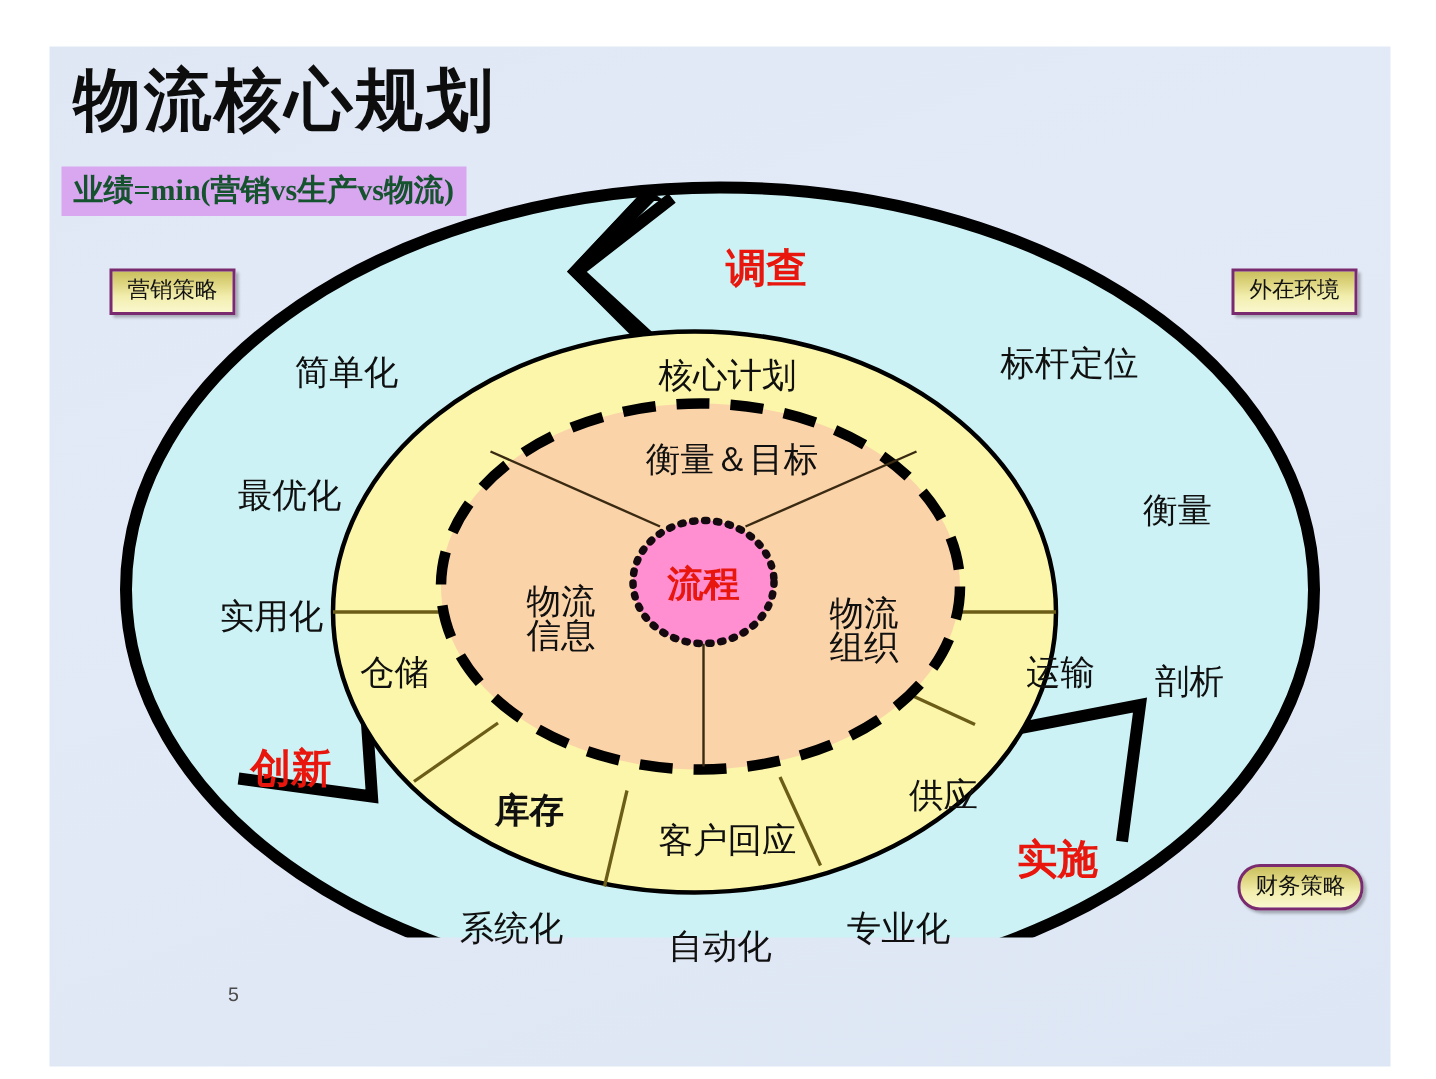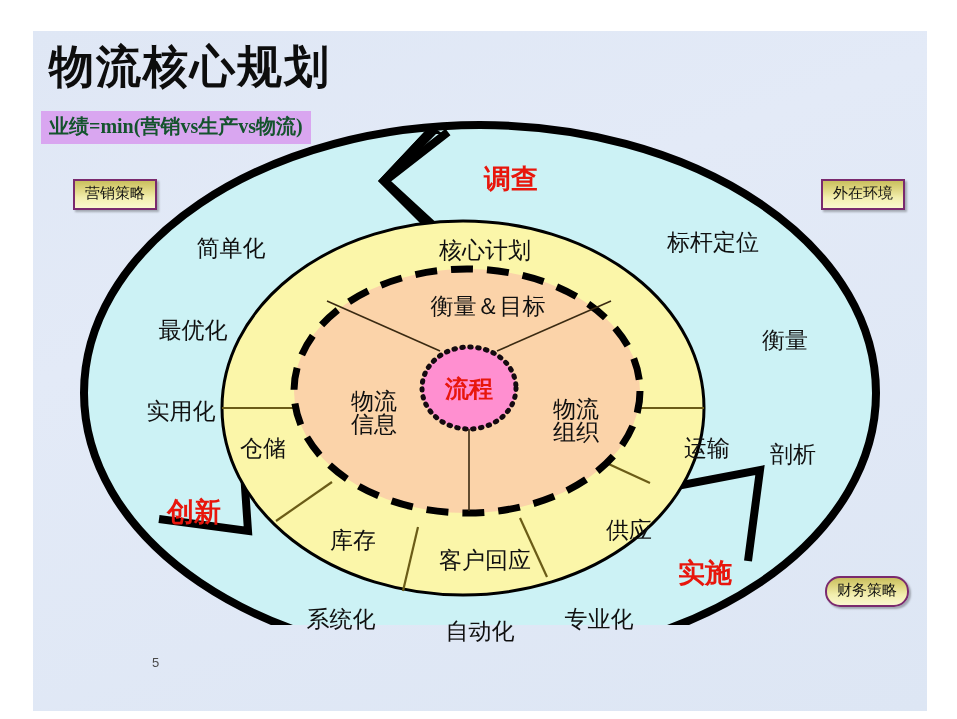--- a/index.html
+++ b/index.html
@@ -153,21 +153,21 @@
     <div class="ring-word" style="left:680px;top:212px;">标杆定位</div>
     <div class="ring-word" style="left:752px;top:310px;">衡量</div>
     <div class="ring-word" style="left:760px;top:392px;margin-top:32px;">剖析</div>
     <div class="ring-word" style="left:308px;top:589px;">系统化</div>
     <div class="ring-word" style="left:447px;top:601px;">自动化</div>
     <div class="ring-word" style="left:566px;top:589px;">专业化</div>
 
     
     <div class="ring-word" style="left:452px;top:220px;">核心计划</div>
     <div class="ring-word" style="left:230px;top:418px;">仓储</div>
-    <div class="ring-word" style="left:320px;top:510px;">库存</div>
+    <div class="ring-word" style="left:320px;top:510px;font-weight:bold;">库存</div>
     <div class="ring-word" style="left:452px;top:530px;">客户回应</div>
     <div class="ring-word" style="left:596px;top:500px;">供应</div>
     <div class="ring-word" style="left:674px;top:418px;">运输</div>
 
     
     <div class="ring-word" style="left:455px;top:276px;">衡量＆目标</div>
 
     <div class="ring-word two-line" style="left:341px;top:382px;">
       <div>物流</div>
       <div>信息</div>

